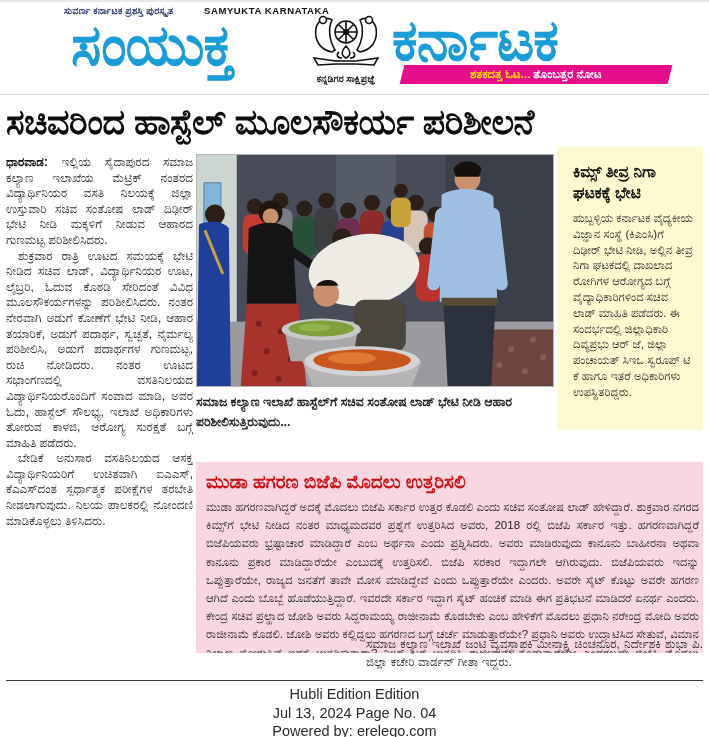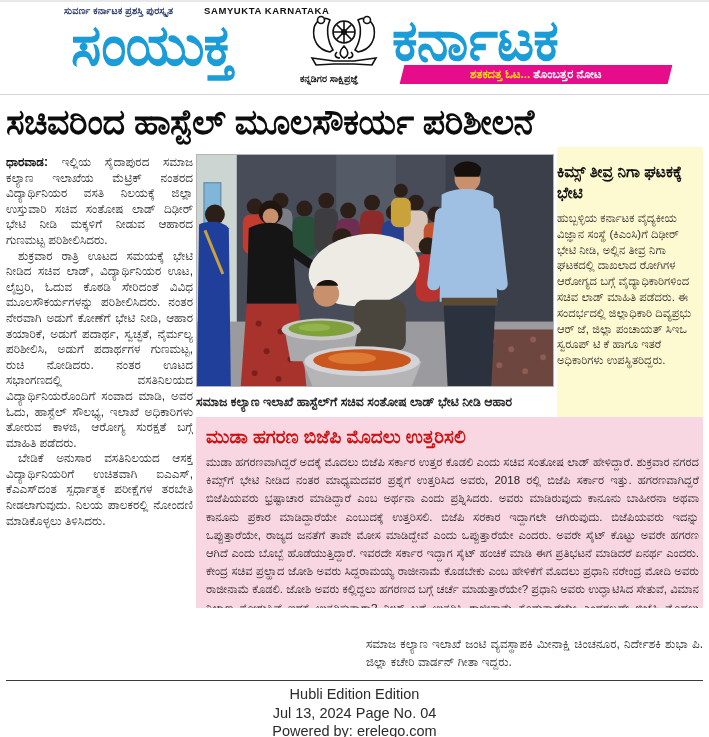--- a/index.html
+++ b/index.html
@@ -23,21 +23,21 @@
   .mast-title-left {
     position:absolute; top:8px; left:4px; width:296px; text-align:center;
     font-size:57px; line-height:70px; font-weight:bold; color:#1a9cd8;
     letter-spacing:-1px; white-space:nowrap;
   }
   .mast-title-right {
     position:absolute; top:8px; left:392px; width:314px; text-align:left;
     font-size:57px; line-height:60px; font-weight:bold; color:#1a9cd8;
     letter-spacing:-1px; white-space:nowrap;
   }
-  .logo-wrap { position:absolute; top:6px; left:300px; width:92px; text-align:left; }
+  .logo-wrap { position:absolute; top:6px; left:300px; width:92px; text-align:center; }
   .logo-tagline { font-size:9.5px; font-weight:bold; color:#111; margin-top:1px; white-space:nowrap; }
   .mast-banner {
     position:absolute; top:63px; left:402px; width:268px; height:19px;
     background:#e60d8a; transform:skewX(-14deg);
     display:flex; align-items:center; justify-content:center;
   }
   .mast-banner .inner { transform:skewX(14deg); font-size:11.5px; font-weight:bold; white-space:nowrap; }
   .banner-left { color:#ffe400; }
   .banner-right { color:#ffffff; }
   .mast-rule { position:absolute; top:92px; left:0; width:709px; border-top:1px solid #d7d7d7; }
@@ -67,30 +67,30 @@
   .photo svg { display:block; width:100%; height:100%; }
   .photo-caption {
     position:absolute; top:390px; left:196px; width:352px; height:44px;
     font-size:12.5px; line-height:20px; font-weight:bold; color:#222;
     text-align:left;
   }
 
   
   .kims-box {
     position:absolute; top:145px; left:557px; width:146px; height:283px;
-    background:#fdf9d0; padding:14px 10px 8px 0; overflow:hidden;
+    background:#fdf9d0; padding:14px 10px 8px 16px; overflow:hidden;
   }
   .kims-title {
     font-size:15.5px; line-height:21px; font-weight:bold; color:#101010; margin-bottom:8px;
   }
   .kims-body { font-size:11.5px; line-height:15.8px; color:#2c2c2c; text-align:left; }
 
   
   .muda-box {
-    position:absolute; top:415px; left:196px; width:507px; height:191px;
+    position:absolute; top:460px; left:196px; width:507px; height:191px;
     background:#f8d6e2; padding:8px 4px 6px 10px; overflow:hidden;
   }
   .muda-headline {
     font-size:18.5px; line-height:24px; font-weight:bold; color:#cc1111; margin-bottom:4px;
   }
   .muda-body { font-size:11.5px; line-height:18.2px; color:#1f1f1f; text-align:justify; }
 
   
   .cont-mid {
     position:absolute; top:633px; left:196px; width:163px; height:42px;

